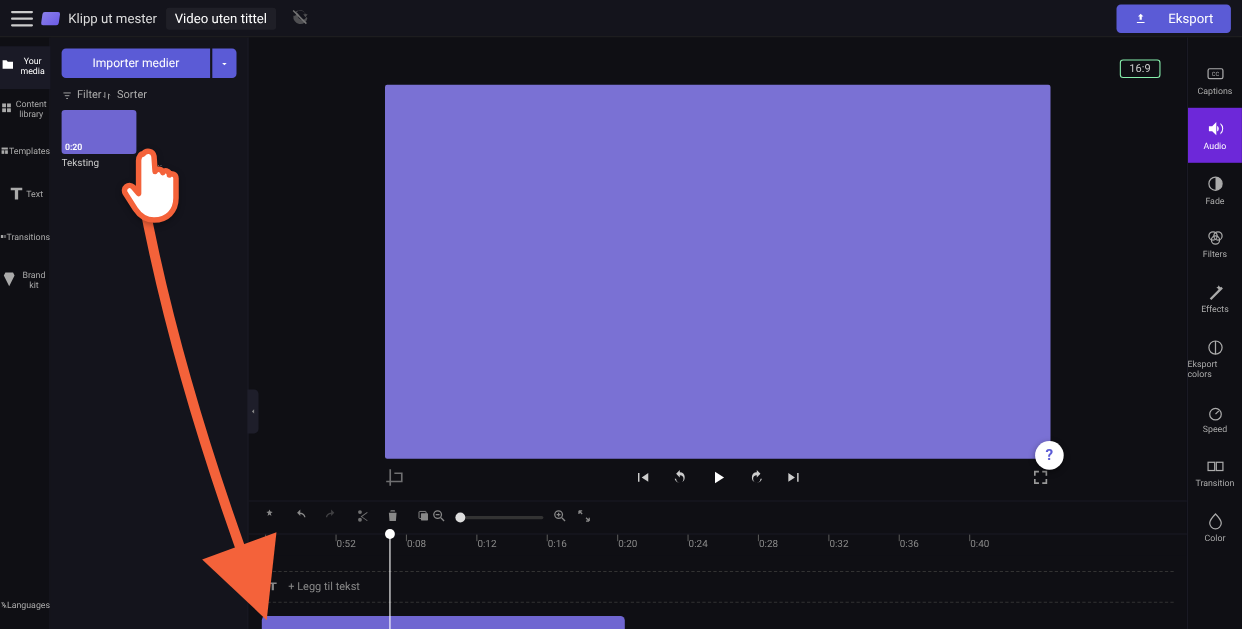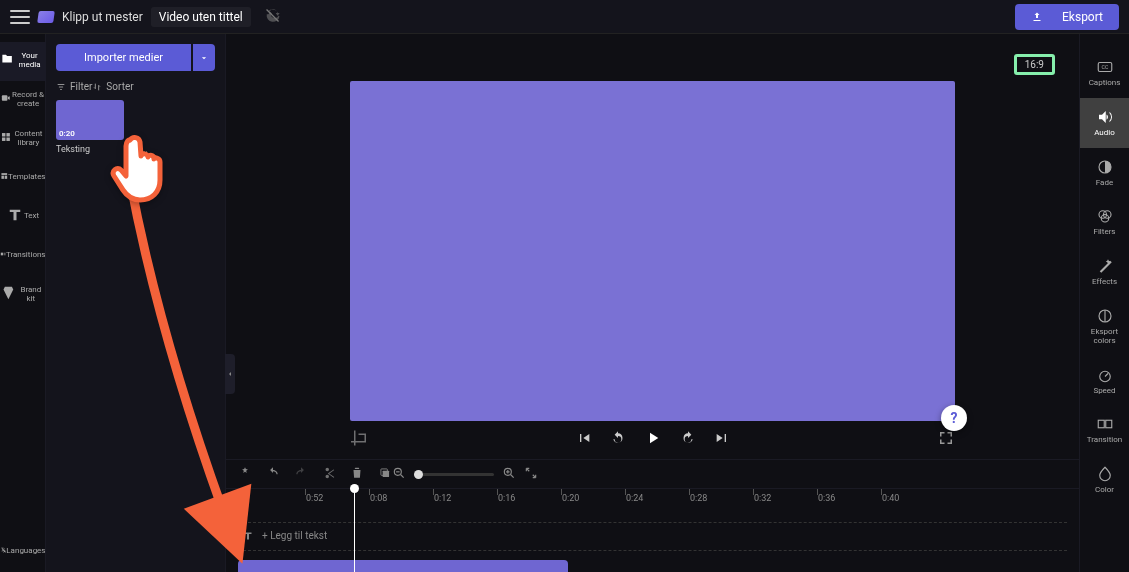--- a/index.html
+++ b/index.html
@@ -32,21 +32,21 @@
 .thumbs { display:flex; gap:10px;}
 .thumb { width:68px;}
 .thumb-img { width:68px; height:40px; background:#6f66d1; border-radius:3px; position:relative;}
 .thumb-dur { position:absolute; bottom:2px; left:3px; font-size:8px; color:#fff; font-weight:600;}
 .thumb-label { font-size:9px; color:#ccc; margin-top:4px; white-space:nowrap; overflow:hidden; text-overflow:ellipsis;}
 .thumb2-label{font-size:9px;color:#888;margin-top:44px;}
 .collapse-handle { position:absolute; right:-10px; top:320px; width:10px; height:40px; background:#1e1e2a; border-radius:0 4px 4px 0; display:flex; align-items:center; justify-content:center; cursor:pointer;}
 .collapse-handle svg{width:8px;height:8px;fill:#888;}
 .center { flex:1; display:flex; flex-direction:column; background:#0f0f14;}
 .preview-area { flex:1; position:relative; display:flex; flex-direction:column; align-items:center; padding:20px 20px 0; }
-.ratio-badge { align-self:flex-end; font-size:10px; color:#ccc; border:3px solid #86efac; padding:2px 8px; border-radius:3px; margin-bottom:6px; margin-right:4px;text-align:right;}
+.ratio-badge { align-self:flex-end; font-size:10px; color:#ccc; border:1px solid #86efac; padding:2px 8px; border-radius:3px; margin-bottom:6px; margin-right:4px;text-align:right;}
 .canvas { width:605px; height:340px; background:#7a71d4; border-radius:2px; position:relative;}
 .help-bubble { position:absolute; right:-12px; bottom:-10px; width:26px; height:26px; border-radius:50%; background:#fff; display:flex; align-items:center; justify-content:center; font-weight:700; color:#5b5bd6; font-size:14px; box-shadow:0 2px 6px rgba(0,0,0,.4);}
 .controls-row { display:flex; align-items:center; justify-content:space-between; width:640px; padding:8px 18px;}
 .ctrl-left svg, .ctrl-right svg{width:18px;height:18px;fill:#999;}
 .playback { display:flex; align-items:center; gap:18px;}
 .playback svg{width:16px;height:16px;fill:#ccc; cursor:pointer;}
 .play-btn svg{width:18px;height:18px;fill:#fff;}
 .timeline-tools { display:flex; align-items:center; padding:4px 12px; height:34px; border-top:1px solid #1a1a24;}
 .tool-group-left { display:flex; gap:14px; align-items:center;}
 .tool-group-left svg{width:14px;height:14px;fill:#888;cursor:pointer;}
@@ -63,23 +63,23 @@
 .playhead{position:absolute;top:0;width:1px;height:110px;background:#fff;z-index:5;}
 .playhead::before{content:"";position:absolute;top:-5px;left:-4px;width:9px;height:9px;background:#fff;border-radius:50%;}
 .tracks { height:80px; position:relative; background:#0f0f14;}
 .text-track { position:absolute; top:22px; left:16px; display:flex; align-items:center; gap:8px; font-size:10px; color:#888;}
 .text-track svg{width:12px;height:12px;fill:#888;}
 .dashed{position:absolute;top:14px;left:12px;right:12px;border-top:1px dashed #333;}
 .dashed2{position:absolute;top:42px;left:12px;right:12px;border-top:1px dashed #333;}
 .clip-bar{position:absolute;bottom:0;left:12px;width:330px;height:12px;background:#6f66d1;border-radius:4px 4px 0 0;}
 .rightnav { width:50px; background:#0f0f14; border-left:1px solid #1a1a24; display:flex; flex-direction:column; align-items:center; padding-top:14px;}
 .rightnav-item { width:50px; display:flex; flex-direction:column; align-items:center; padding:10px 0; cursor:pointer; color:#aaa;}
-.rightnav-item.active{background:#404040;color:#fff;}
+.rightnav-item.active{background:#6d28d9;color:#fff;}
 .rightnav-item svg{width:18px;height:18px;fill:currentColor;margin-bottom:3px;}
-.rightnav-item span{font-size:8px;text-align:center;line-height:1.1;}
+.rightnav-item span{font-size:8px;line-height:1.1;}
 
 .tutorial-arrow { position:absolute; left:100px; top:140px; z-index:50; pointer-events:none;}
 .tutorial-arrow svg{overflow:visible;}
 .tutorial-hand { position:absolute; left:108px; top:134px; z-index:51; pointer-events:none;}
 .tutorial-hand svg{filter:drop-shadow(0 2px 3px rgba(0,0,0,.3));}
 </style>
 </head>
 <body>
 
 <div class="topbar">
@@ -105,27 +105,20 @@
   </div>
 </div>
 
 <div class="body">
   <div class="leftnav">
     <div class="leftnav-item active">
       <svg viewBox="0 0 24 24">
           <path d="M4 5h6l2 2h8v11H4z"></path>
         </svg>
         <span>Your media</span>
-    </div>
-    <div class="leftnav-item">
-      <svg viewBox="0 0 24 24">
-          <rect x="4" y="6" width="12" height="12" rx="2"></rect>
-          <path d="M17 10l4-2v8l-4-2z"></path>
-        </svg>
-        <span>Record &amp; create</span>
     </div>
     <div class="leftnav-item">
       <svg viewBox="0 0 24 24">
           <rect x="4" y="4" width="7" height="7"></rect>
           <rect x="13" y="4" width="7" height="7"></rect>
           <rect x="4" y="13" width="7" height="7"></rect>
           <rect x="13" y="13" width="7" height="7"></rect>
         </svg>
         <span>Content library</span>
     </div>

